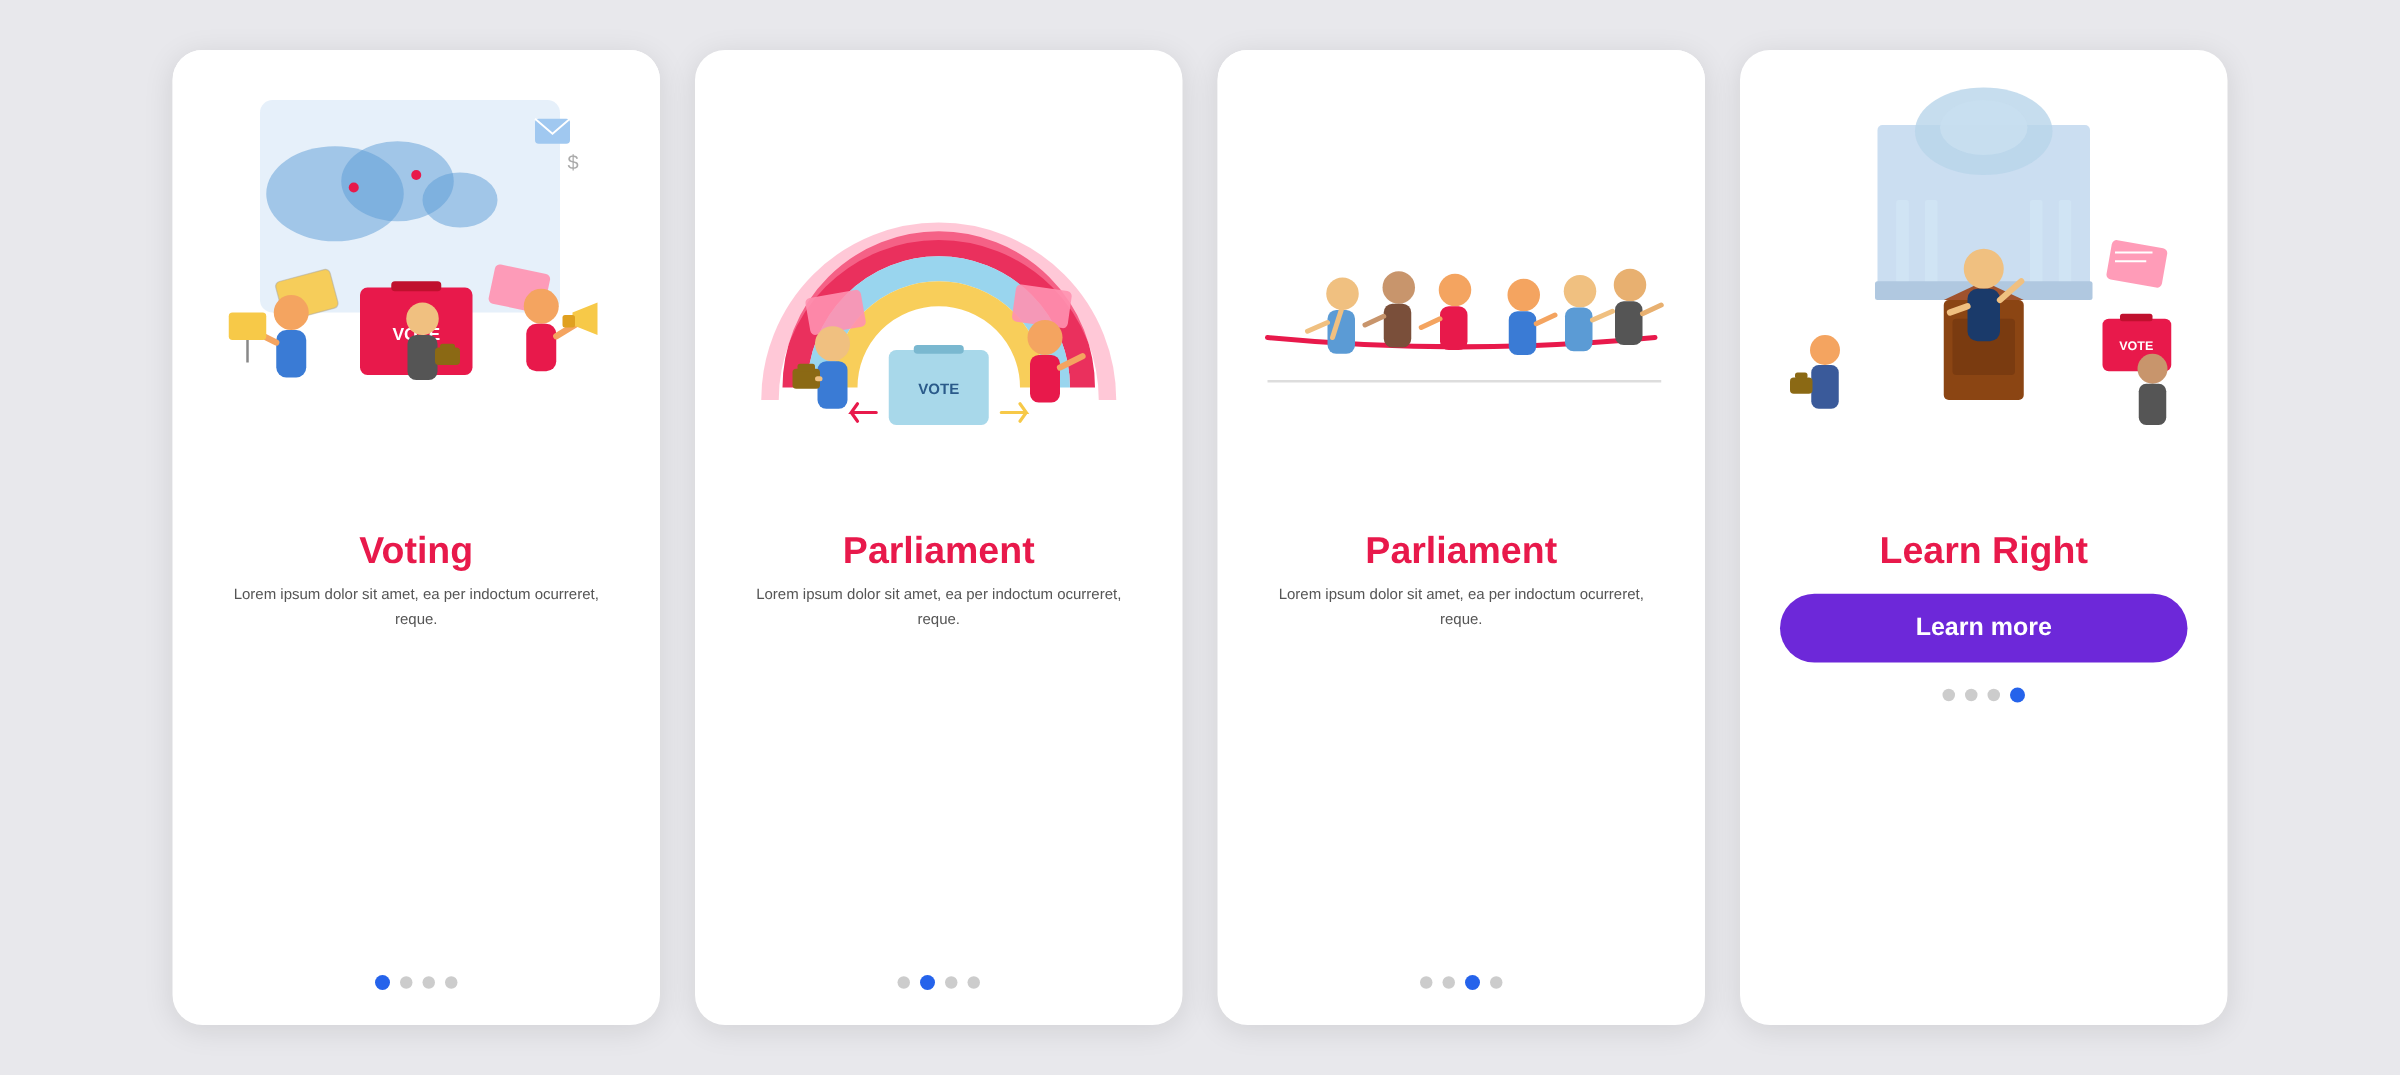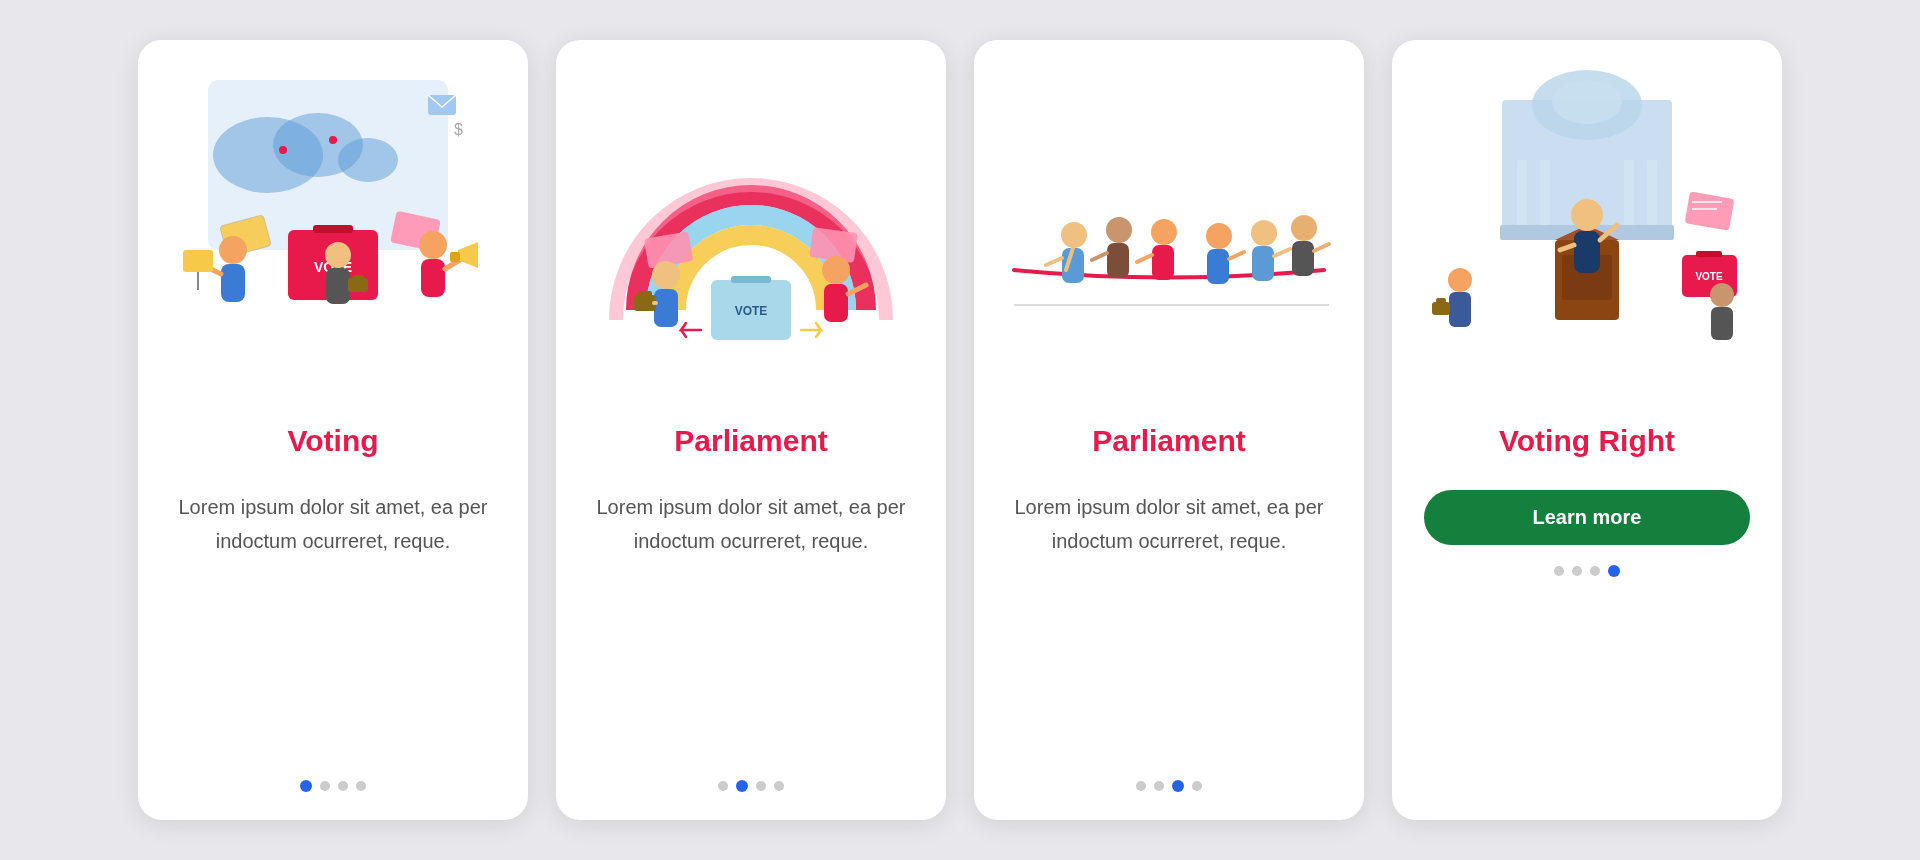--- a/index.html
+++ b/index.html
@@ -50,26 +50,26 @@
       flex-direction: column;
       align-items: center;
       padding: 24px 32px 28px 32px;
       width: 100%;
     }
 
     .card-title {
       font-size: 30px;
       font-weight: 700;
       color: #e8194b;
-      margin-bottom: 32px;
+      margin-bottom: 7px;
       text-align: center;
     }
 
     .card-text {
-      font-size: 20px;
+      font-size: 12px;
       color: #555;
       line-height: 1.7;
       text-align: center;
       flex: 1;
     }
 
     .card-dots {
       display: flex;
       gap: 8px;
       margin-top: 20px;
@@ -84,29 +84,30 @@
       background: #ccc;
     }
 
     .dot.active {
       background: #2563eb;
       width: 12px;
       height: 12px;
     }
 
     .learn-more-btn {
-      background: #15803d;
+      background: #6d28d9;
       color: white;
       border: none;
       border-radius: 30px;
       padding: 16px 0;
       width: 100%;
       font-size: 20px;
       font-weight: 600;
       cursor: pointer;
+      margin-top: 10px;
     }
 
     
     .illustration-svg {
       width: 100%;
       height: 100%;
     }
 
     
     .card-1 .card-illustration { background: #fff; }
@@ -315,21 +316,21 @@
         <rect x="57" y="252" width="22" height="35" rx="6" fill="#3a5a9a"></rect>
 
         <rect x="40" y="262" width="18" height="13" rx="3" fill="#8B6914"></rect>
         <rect x="44" y="258" width="10" height="5" rx="2" fill="#8B6914"></rect>
 
         <circle cx="330" cy="255" r="12" fill="#c8956c"></circle>
         <rect x="319" y="267" width="22" height="33" rx="6" fill="#555"></rect>
       </svg>
     </div>
     <div class="card-content">
-      <div class="card-title">Voting Right</div>
+      <div class="card-title">Learn Right</div>
       <button class="learn-more-btn">Learn more</button>
       <div class="card-dots">
         <div class="dot"></div>
         <div class="dot"></div>
         <div class="dot"></div>
         <div class="dot active"></div>
       </div>
     </div>
   </div>
 

